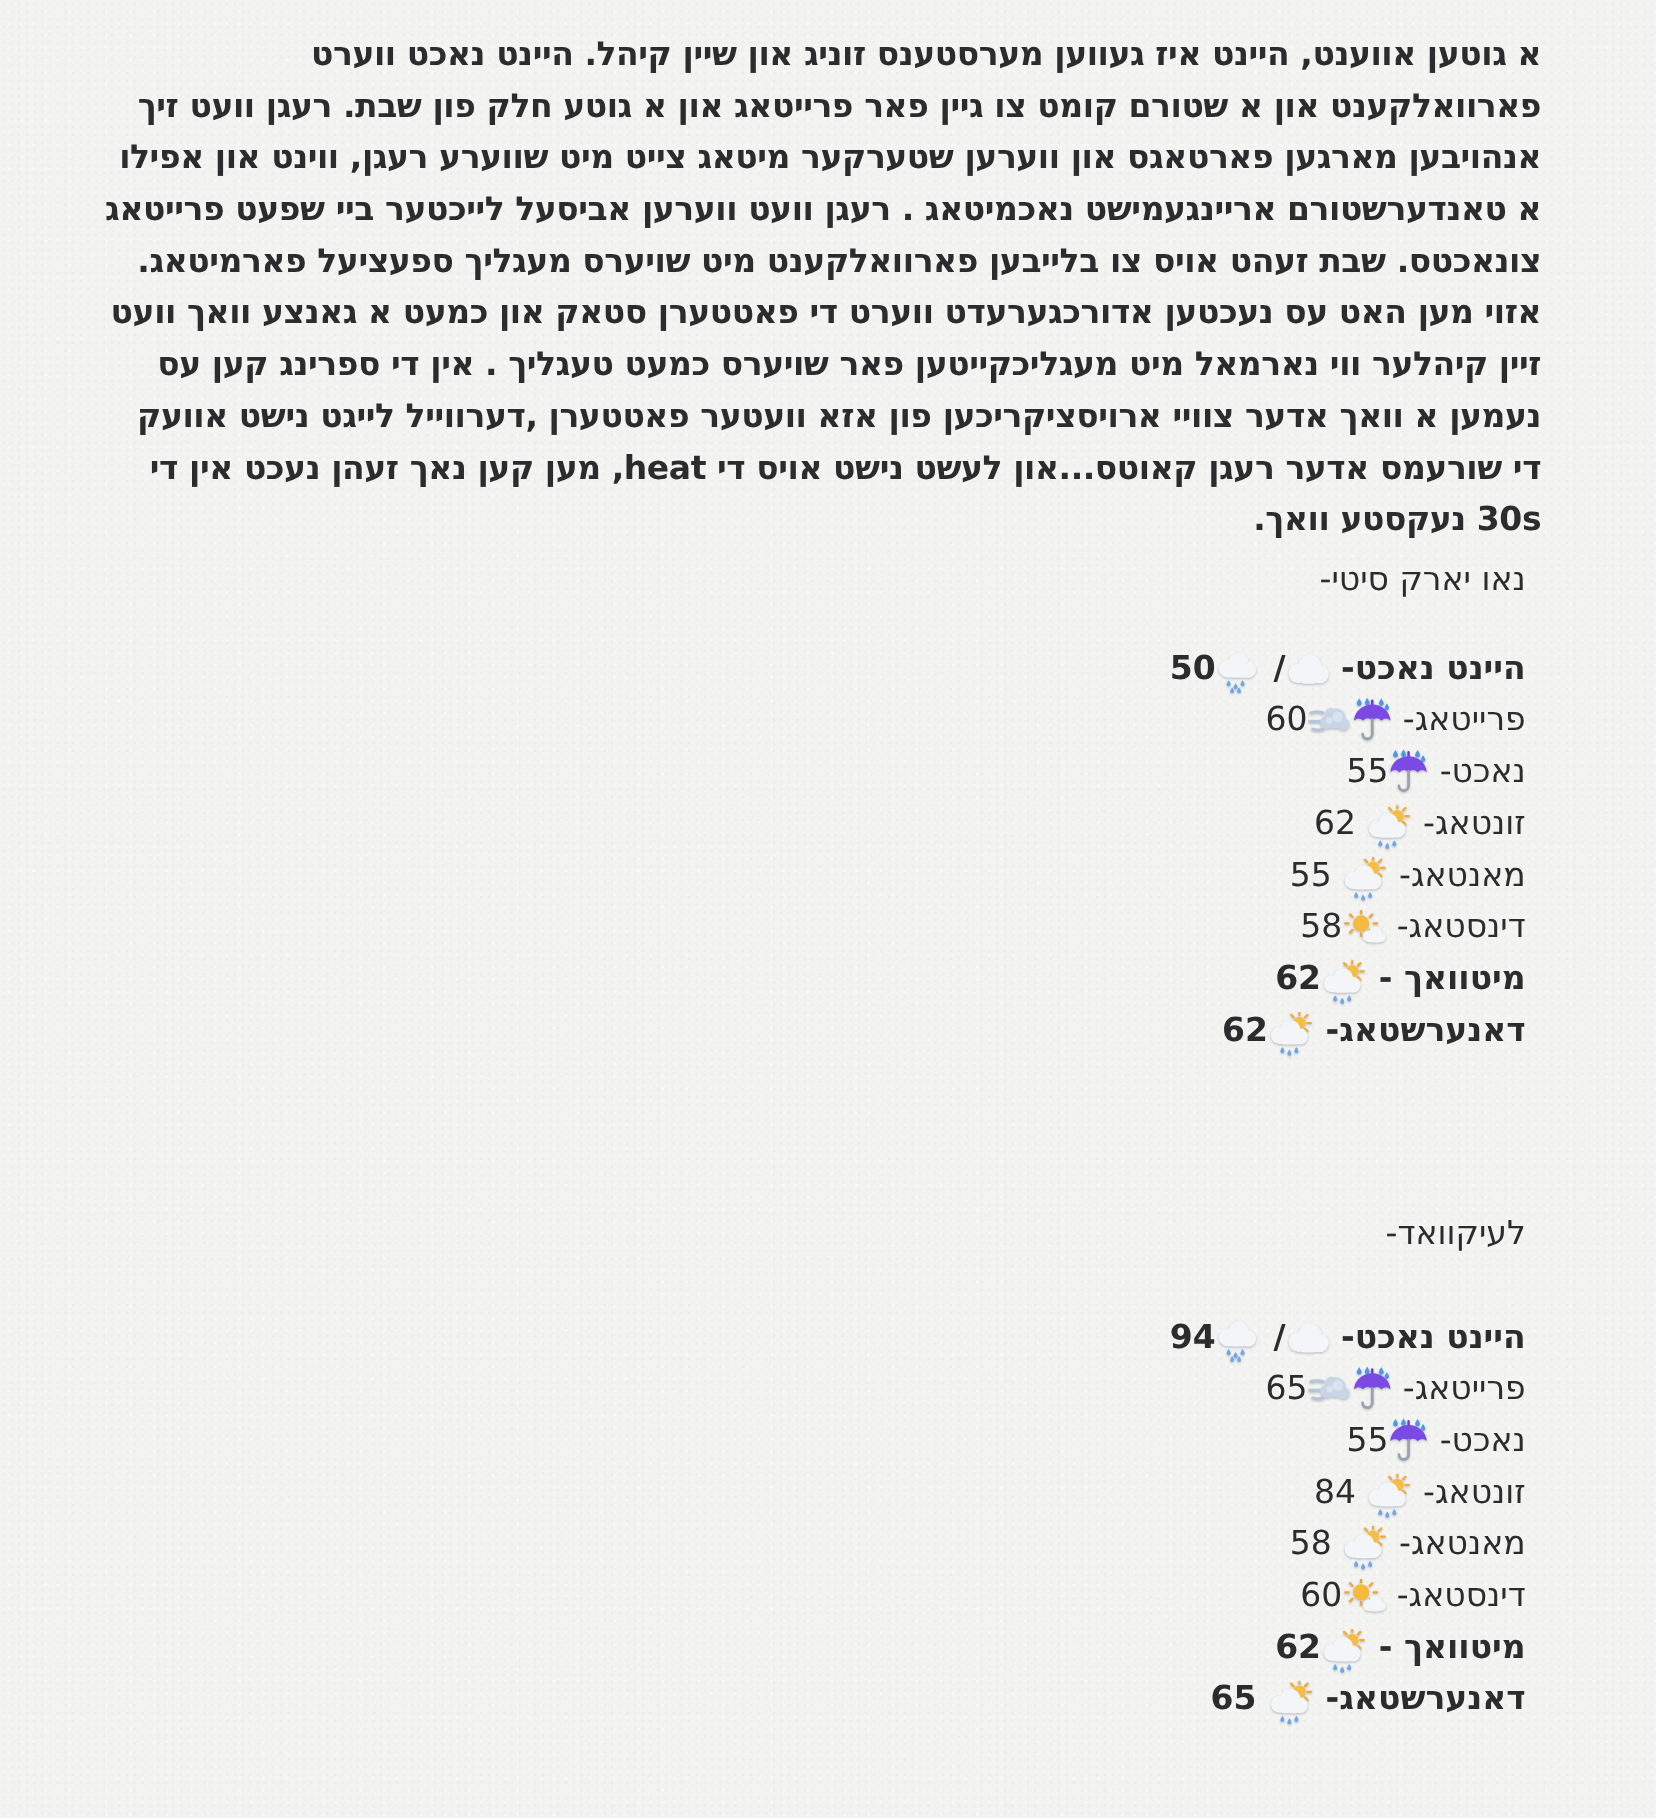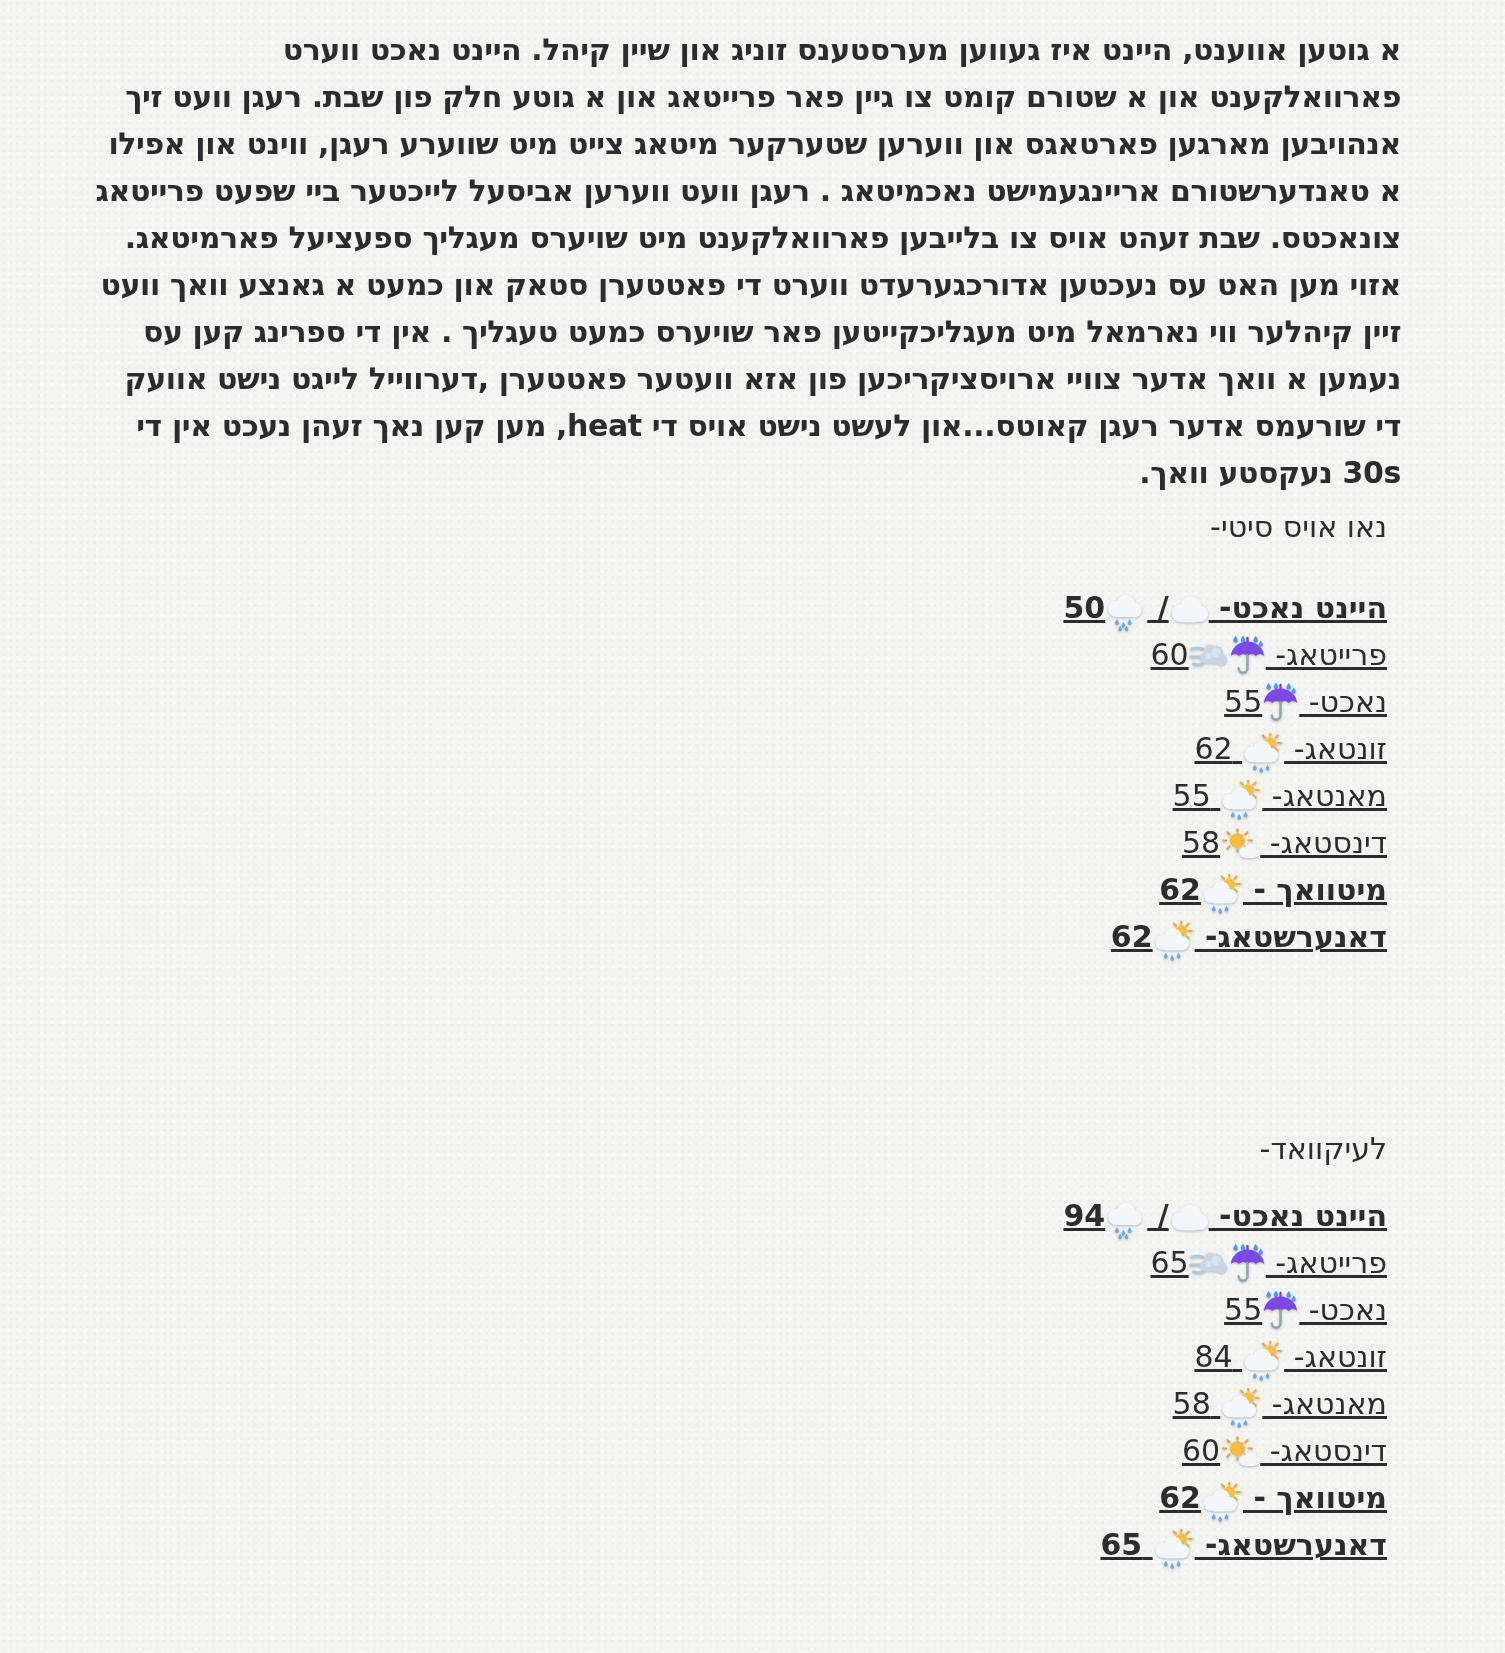--- a/index.html
+++ b/index.html
@@ -29,46 +29,45 @@
   }
   .section-title {
     position: absolute;
     right: 118px; left: 92px;
     font-size: 30px;
     font-weight: 400;
     line-height: 44px;
     text-align: right;
   }
   #title0 { top: 505px; }
-  #title1 { top: 1100px; margin-top: 27px; }
+  #title1 { top: 1100px; }
   .rows {
     position: absolute;
     right: 118px; left: 92px;
     text-align: right;
   }
   #rows0 { top: 584px; }
   #rows1 { top: 1192px; }
   .row {
     font-size: 30px;
     line-height: 47px;
     height: 47px;
     white-space: nowrap;
     font-weight: 400;
-    text-decoration: underline;
   }
   .row.bold { font-weight: 700; }
   .wicon { display: inline-block; line-height: 0; }
   .wicon svg { filter: drop-shadow(0 1px 1.2px rgba(120,128,145,0.50)); }
 </style>
 </head>
 <body>
 
 <div class="para">א גוטען אווענט, היינט איז געווען מערסטענס זוניג און שיין קיהל. היינט נאכט ווערט פארוואלקענט און א שטורם קומט צו גיין פאר פרייטאג און א גוטע חלק פון שבת. רעגן וועט זיך אנהויבען מארגען פארטאגס און ווערען שטערקער מיטאג צייט מיט שווערע רעגן, ווינט און אפילו א טאנדערשטורם אריינגעמישט נאכמיטאג . רעגן וועט ווערען אביסעל לייכטער ביי שפעט פרייטאג צונאכטס. שבת זעהט אויס צו בלייבען פארוואלקענט מיט שויערס מעגליך ספעציעל פארמיטאג. אזוי מען האט עס נעכטען אדורכגערעדט ווערט די פאטטערן סטאק און כמעט א גאנצע וואך וועט זיין קיהלער ווי נארמאל מיט מעגליכקייטען פאר שויערס כמעט טעגליך . אין די ספרינג קען עס נעמען א וואך אדער צוויי ארויסציקריכען פון אזא וועטער פאטטערן ,דערווייל לייגט נישט אוועק די שורעמס אדער רעגן קאוטס...און לעשט נישט אויס די heat, מען קען נאך זעהן נעכט אין די 30s נעקסטע וואך.</div>
 
-<div class="section-title" id="title0">נאו אויס סיטי-</div>
+<div class="section-title" id="title0">נאו יארק סיטי-</div>
 
 <div class="rows" id="rows0">
     <div class="row bold"><span>היינט נאכט- </span><span class="wicon"><svg width="40" height="27" viewBox="0 0 44 30" style="vertical-align:-5px">
           <g fill="#f3f5f8">
             <circle cx="12.5" cy="19" r="10"></circle>
             <circle cx="24" cy="12.5" r="12"></circle>
             <circle cx="34" cy="20" r="9.2"></circle>
             <rect x="12" y="17.5" width="22" height="12" rx="6"></rect>
           </g>
         </svg></span><span>/ </span><span class="wicon"><svg width="42" height="38" viewBox="0 0 46 42" style="vertical-align:-14px">

